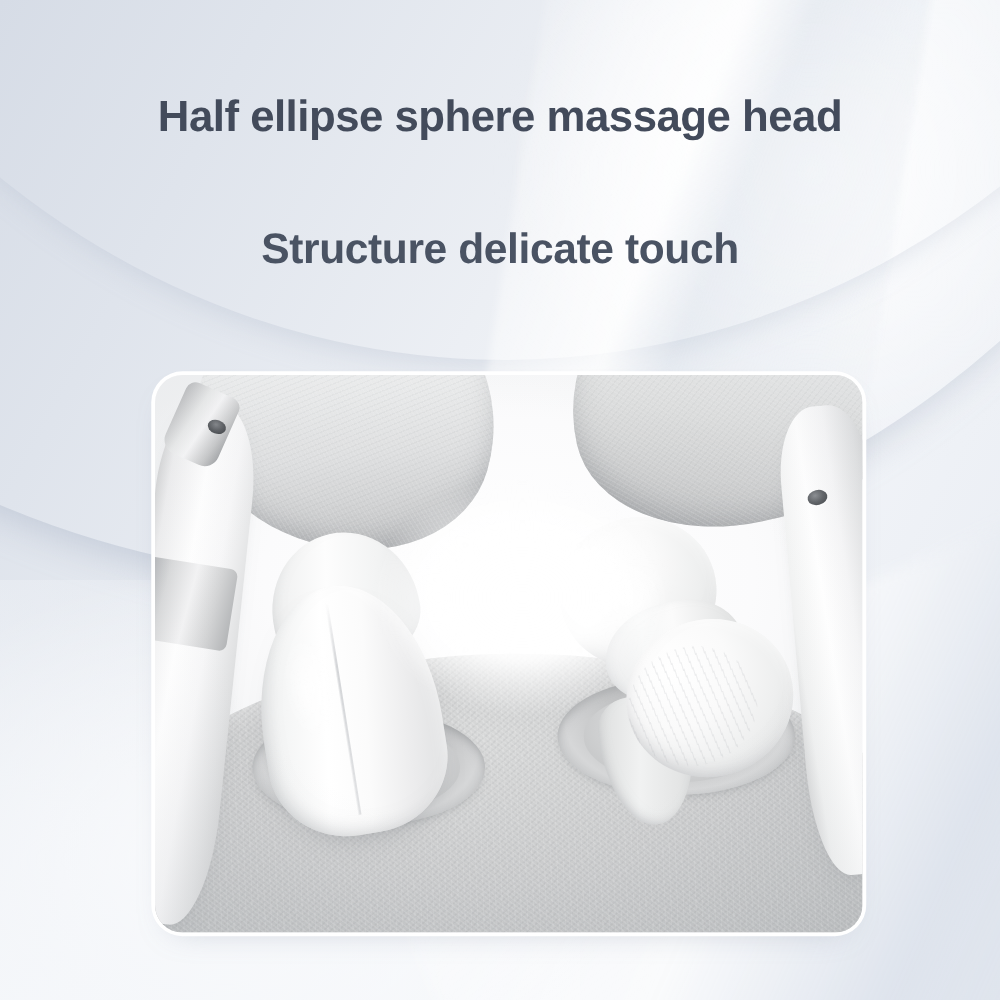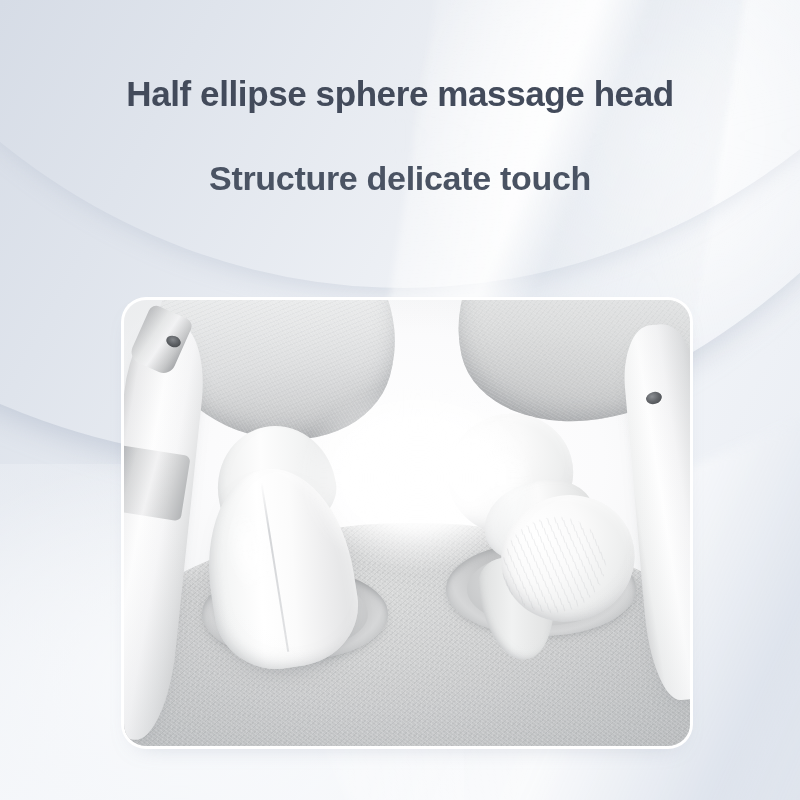--- a/index.html
+++ b/index.html
@@ -127,21 +127,21 @@
     width: 800px;
     font-size: 35px;
     font-weight: 700;
     letter-spacing: -0.4px;
     color: #434b5b;
     white-space: nowrap;
   }
   .title-sub {
     position: absolute;
     left: 0;
-    top: 159px;
+    top: 180px;
     width: 800px;
     font-size: 34px;
     font-weight: 700;
     letter-spacing: -0.3px;
     color: #4a5363;
     white-space: nowrap;
   }
 
   
   .photo-card {

